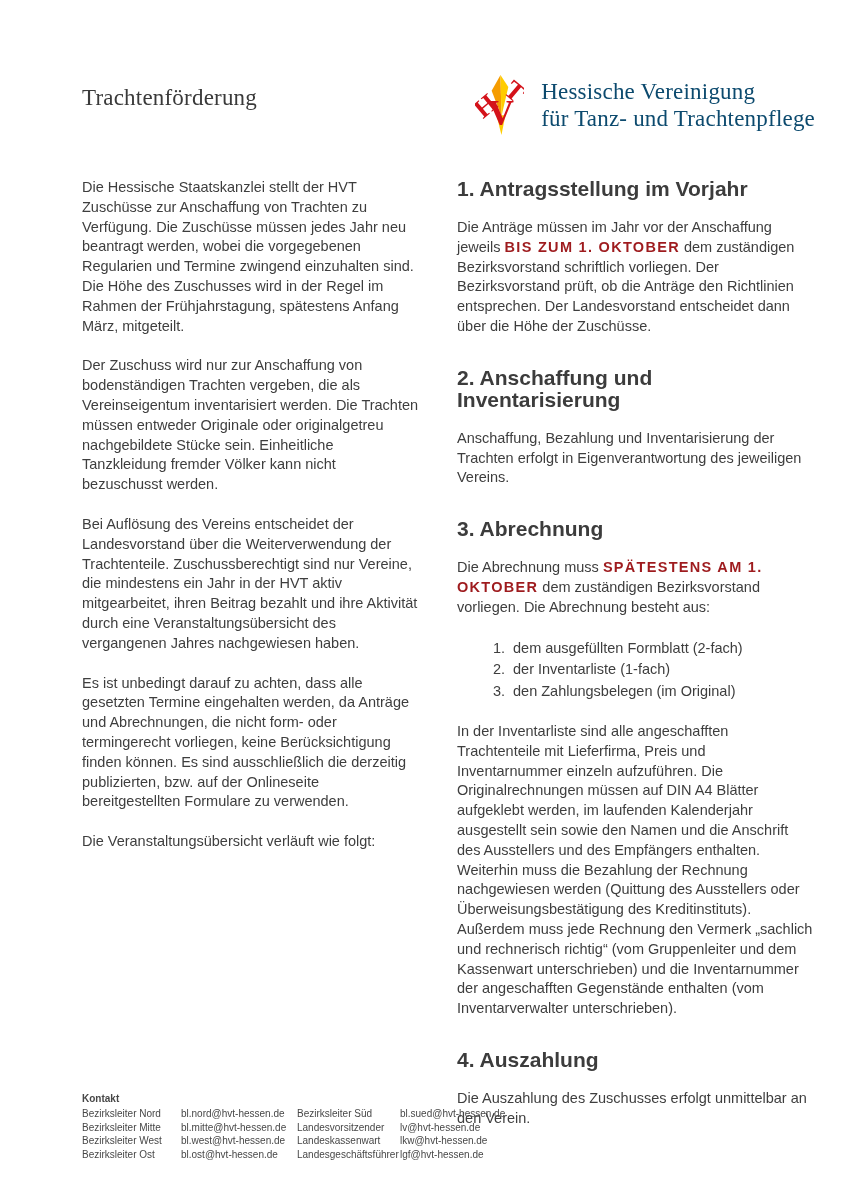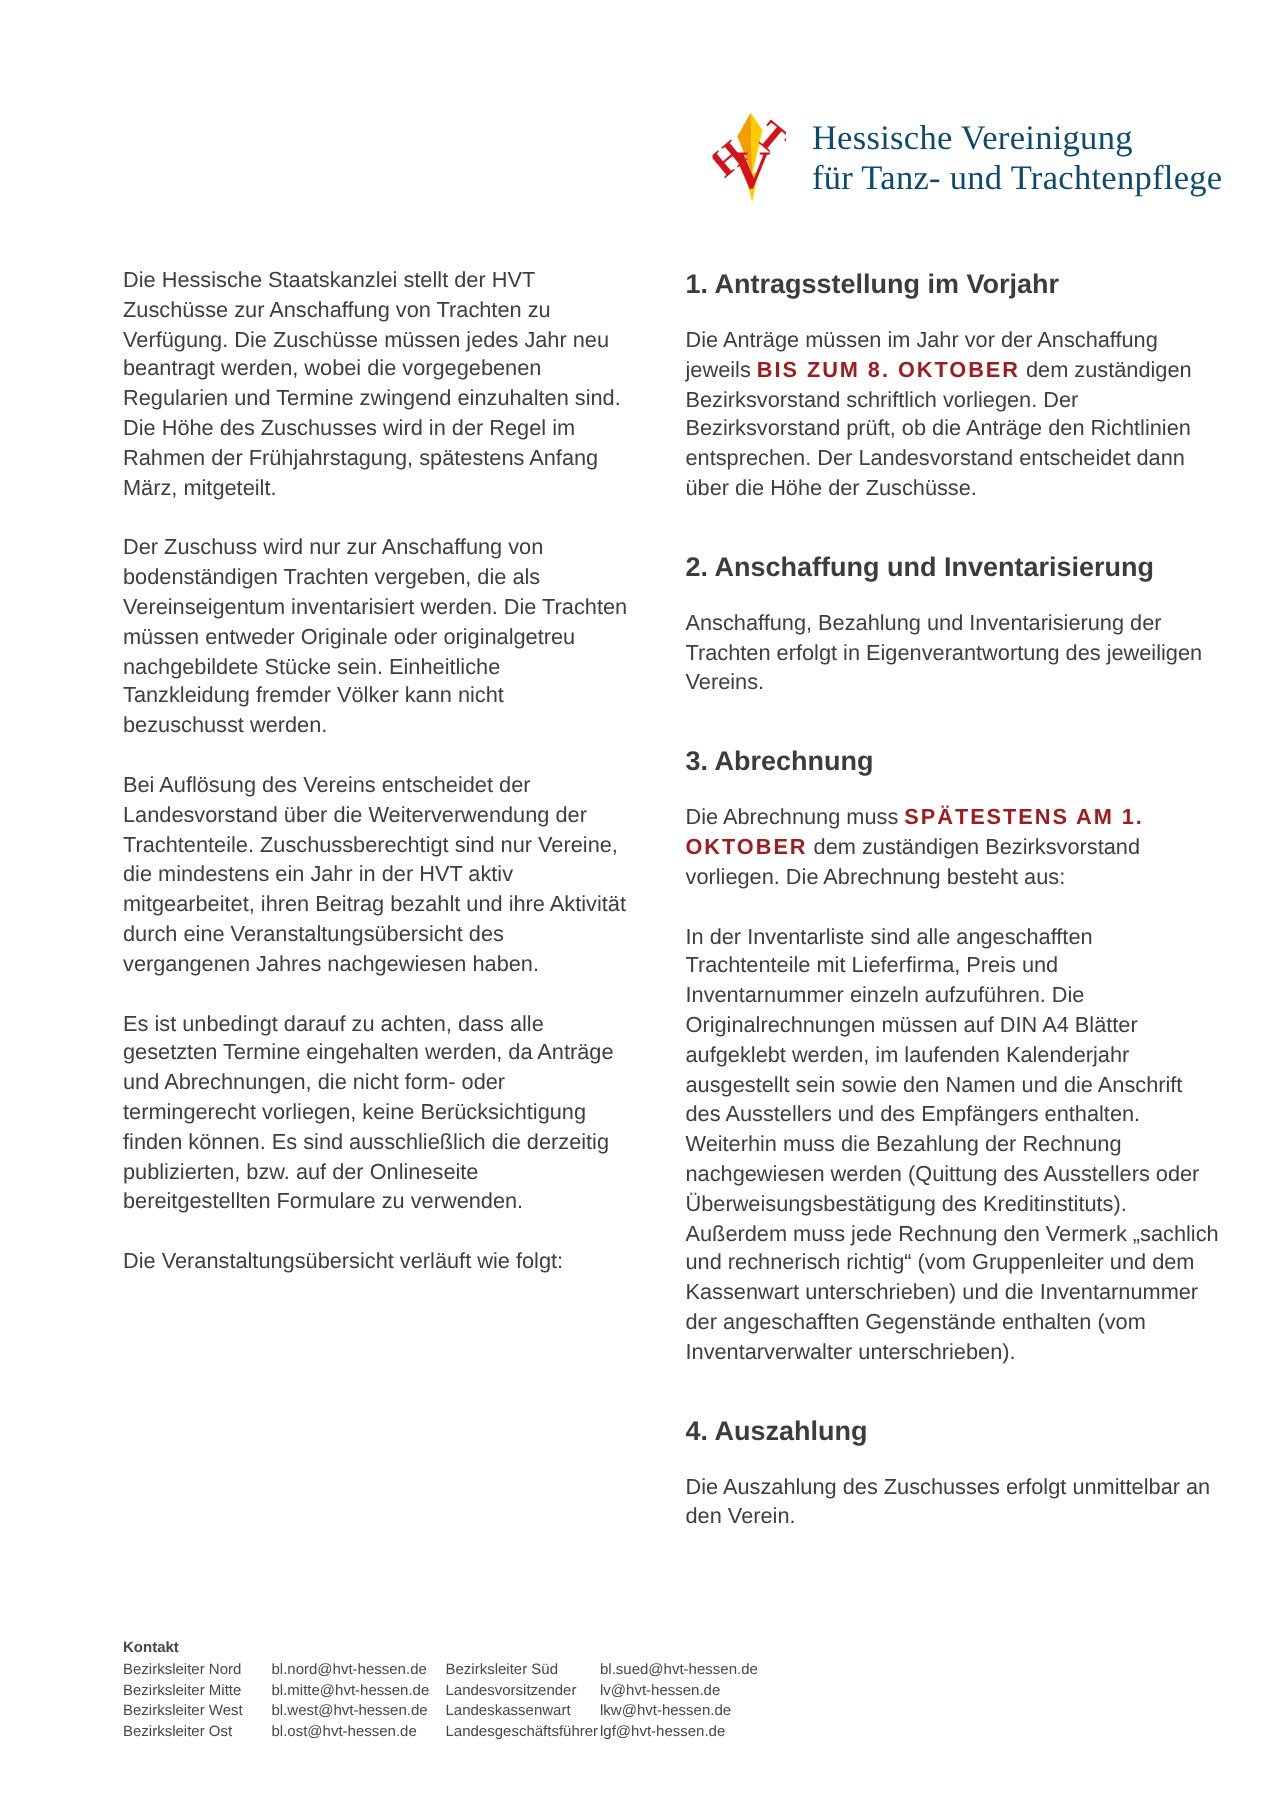--- a/index.html
+++ b/index.html
@@ -36,21 +36,21 @@
   .content {
     position: absolute; top: 178px; left: 82px; width: 733px;
     display: flex; gap: 37px;
   }
   .col { font-size: 14.5px; line-height: 19.8px; color: #3e3e3e; }
   .col-left  { width: 338px; }
   .col-right { width: 358px; }
   .col p { margin: 0 0 20px 0; }
   .col p.bold { font-weight: normal; }
   .col h2 {
-    font-size: 18px; line-height: 22px; font-weight: bold;
+    font-size: 21px; line-height: 22px; font-weight: bold;
     color: #3c3c3c; margin: 30px 0 18px 0;
   }
   .col h2.first { margin-top: 0; }
   .highlight {
     color: #9e1b1e; font-weight: bold; letter-spacing: 1.3px;
   }
   .col ol {
     margin: 0 0 20px 0; padding-left: 52px;
   }
   .col ol li { line-height: 21.5px; padding-left: 4px; }
@@ -67,20 +67,21 @@
   }
   .contact-grid span { display: block; }
 </style>
 </head>
 <body>
 
 <div class="page">
 
   <header class="header">
     <h1 class="doc-title">
+      <span class="line">Trachtenförderung</span>
     </h1>
     <div class="brand">
       <svg class="logo" viewBox="0 0 50 64" xmlns="http://www.w3.org/2000/svg" aria-hidden="true">
         <polygon points="26,1 17,17 27,43" fill="#f59c00"></polygon>
         <polygon points="26,1 34,13 27,43" fill="#ffcc00"></polygon>
         <polygon points="22,42 27,62 31,42" fill="#ffcc00"></polygon>
         <g font-family="'Liberation Serif', serif" font-weight="bold" fill="#d4121a">
           <text x="1" y="42" font-size="27" transform="rotate(-40 10 34)">H</text>
           <text x="31" y="25" font-size="27" transform="rotate(40 38 18)">T</text>
           <text x="13" y="52" font-size="37">V</text>
@@ -99,27 +100,32 @@
       <p>Die Hessische Staatskanzlei stellt der HVT Zuschüsse zur Anschaffung von Trachten zu Verfügung. Die Zuschüsse müssen jedes Jahr neu beantragt werden, wobei die vorgegebenen Regularien und Termine zwingend einzuhalten sind. Die Höhe des Zuschusses wird in der Regel im Rahmen der Frühjahrstagung, spätestens Anfang März, mitgeteilt.</p>
       <p>Der Zuschuss wird nur zur Anschaffung von bodenständigen Trachten vergeben, die als Vereinseigentum inventarisiert werden. Die Trachten müssen entweder Originale oder originalgetreu nachgebildete Stücke sein. Einheitliche Tanzkleidung fremder Völker kann nicht bezuschusst werden.</p>
       <p>Bei Auflösung des Vereins entscheidet der Landesvorstand über die Weiterverwendung der Trachtenteile. Zuschussberechtigt sind nur Vereine, die mindestens ein Jahr in der HVT aktiv mitgearbeitet, ihren Beitrag bezahlt und ihre Aktivität durch eine Veranstaltungsübersicht des vergangenen Jahres nachgewiesen haben.</p>
       <p class="bold">Es ist unbedingt darauf zu achten, dass alle gesetzten Termine eingehalten werden, da Anträge und Abrechnungen, die nicht form- oder termingerecht vorliegen, keine Berücksichtigung finden können. Es sind ausschließlich die derzeitig publizierten, bzw. auf der Onlineseite bereitgestellten Formulare zu verwenden.</p>
       <p>Die Veranstaltungsübersicht verläuft wie folgt:</p>
     </section>
 
     <section class="col col-right">
 
       <h2 class="first">1. Antragsstellung im Vorjahr</h2>
-      <p><span>Die Anträge müssen im Jahr vor der Anschaffung jeweils </span><span class="highlight">BIS ZUM 8. OKTOBER</span><span> dem zuständigen Bezirksvorstand schriftlich vorliegen. Der Bezirksvorstand prüft, ob die Anträge den Richtlinien entsprechen. Der Landesvorstand entscheidet dann über die Höhe der Zuschüsse.</span></p>
+      <p><span>Die Anträge müssen im Jahr vor der Anschaffung jeweils </span><span class="highlight">BIS ZUM 1. OKTOBER</span><span> dem zuständigen Bezirksvorstand schriftlich vorliegen. Der Bezirksvorstand prüft, ob die Anträge den Richtlinien entsprechen. Der Landesvorstand entscheidet dann über die Höhe der Zuschüsse.</span></p>
 
       <h2>2. Anschaffung und Inventarisierung</h2>
       <p>Anschaffung, Bezahlung und Inventarisierung der Trachten erfolgt in Eigenverantwortung des jeweiligen Vereins.</p>
 
       <h2>3. Abrechnung</h2>
       <p><span>Die Abrechnung muss </span><span class="highlight">SPÄTESTENS AM 1. OKTOBER</span><span> dem zuständigen Bezirksvorstand vorliegen. Die Abrechnung besteht aus:</span></p>
+      <ol>
+        <li>dem ausgefüllten Formblatt (2-fach)</li>
+        <li>der Inventarliste (1-fach)</li>
+        <li>den Zahlungsbelegen (im Original)</li>
+      </ol>
       <p>In der Inventarliste sind alle angeschafften Trachtenteile mit Lieferfirma, Preis und Inventarnummer einzeln aufzuführen. Die Originalrechnungen müssen auf DIN A4 Blätter aufgeklebt werden, im laufenden Kalenderjahr ausgestellt sein sowie den Namen und die Anschrift des Ausstellers und des Empfängers enthalten. Weiterhin muss die Bezahlung der Rechnung nachgewiesen werden (Quittung des Ausstellers oder Überweisungsbestätigung des Kreditinstituts). Außerdem muss jede Rechnung den Vermerk „sachlich und rechnerisch richtig“ (vom Gruppenleiter und dem Kassenwart unterschrieben) und die Inventarnummer der angeschafften Gegenstände enthalten (vom Inventarverwalter unterschrieben).</p>
 
       <h2>4. Auszahlung</h2>
       <p>Die Auszahlung des Zuschusses erfolgt unmittelbar an den Verein.</p>
 
     </section>
   </main>
 
   <footer class="footer">
     <div class="kontakt-heading">Kontakt</div>

